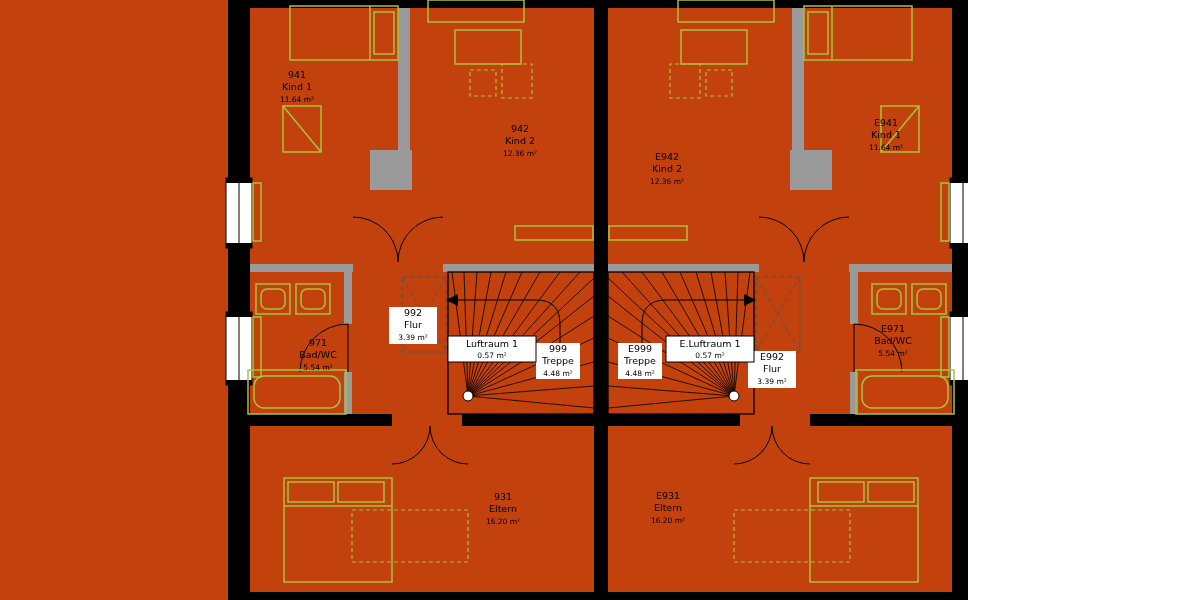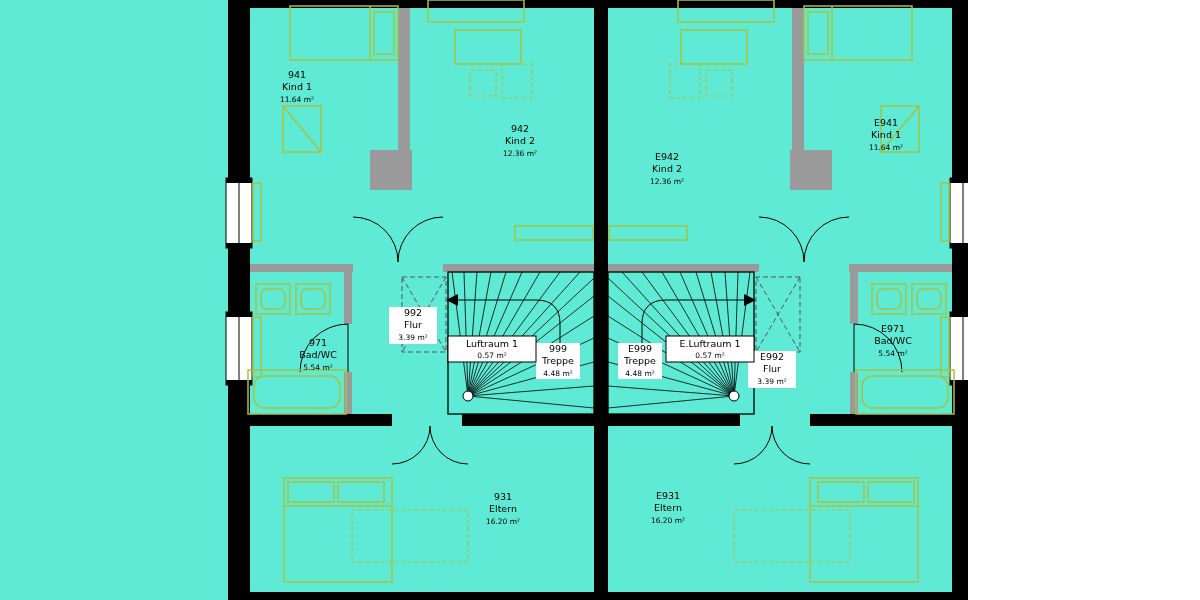--- a/index.html
+++ b/index.html
@@ -1,16 +1,16 @@
 <!DOCTYPE html>
 <html><head>
 <meta charset="utf-8">
 <style>
   html,body{margin:0;padding:0;background:#fff;}
-  .stage{position:relative;width:968px;height:600px;background:#5eead4;
+  .stage{position:relative;width:968px;height:600px;background:#c2410c;
          font-family:"DejaVu Sans",sans-serif;overflow:hidden;}
   svg{display:block;}
   .wall{fill:#000000;}
   .iwall{fill:#9a9a9a;}
   .thin{fill:none;stroke:#000000;stroke-width:1.3;}
   .tread{stroke:#000000;stroke-width:0.8;}
   .furn{fill:none;stroke:#a9c23f;stroke-width:1.5;}
   .furnD{fill:none;stroke:#a9c23f;stroke-width:1.2;stroke-dasharray:4 3;}
   .dashX{fill:none;stroke:#555555;stroke-width:1;stroke-dasharray:5 3;}
   .door{fill:none;stroke:#000000;stroke-width:1;}

